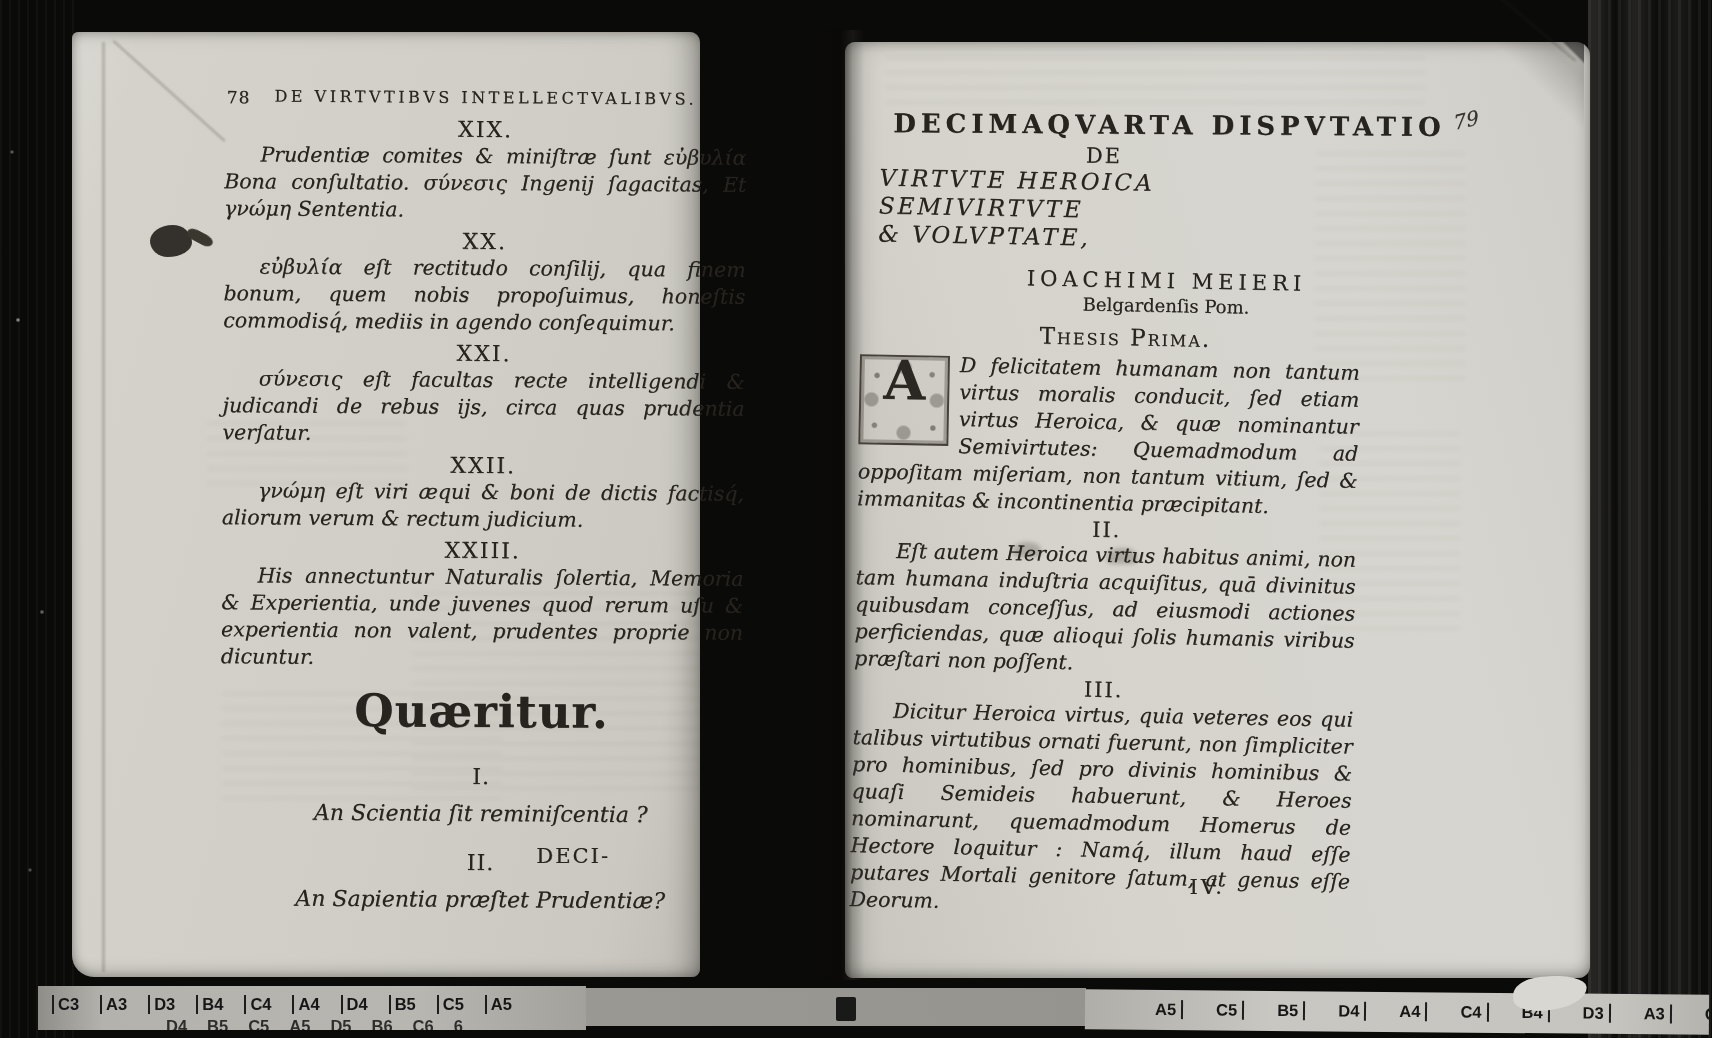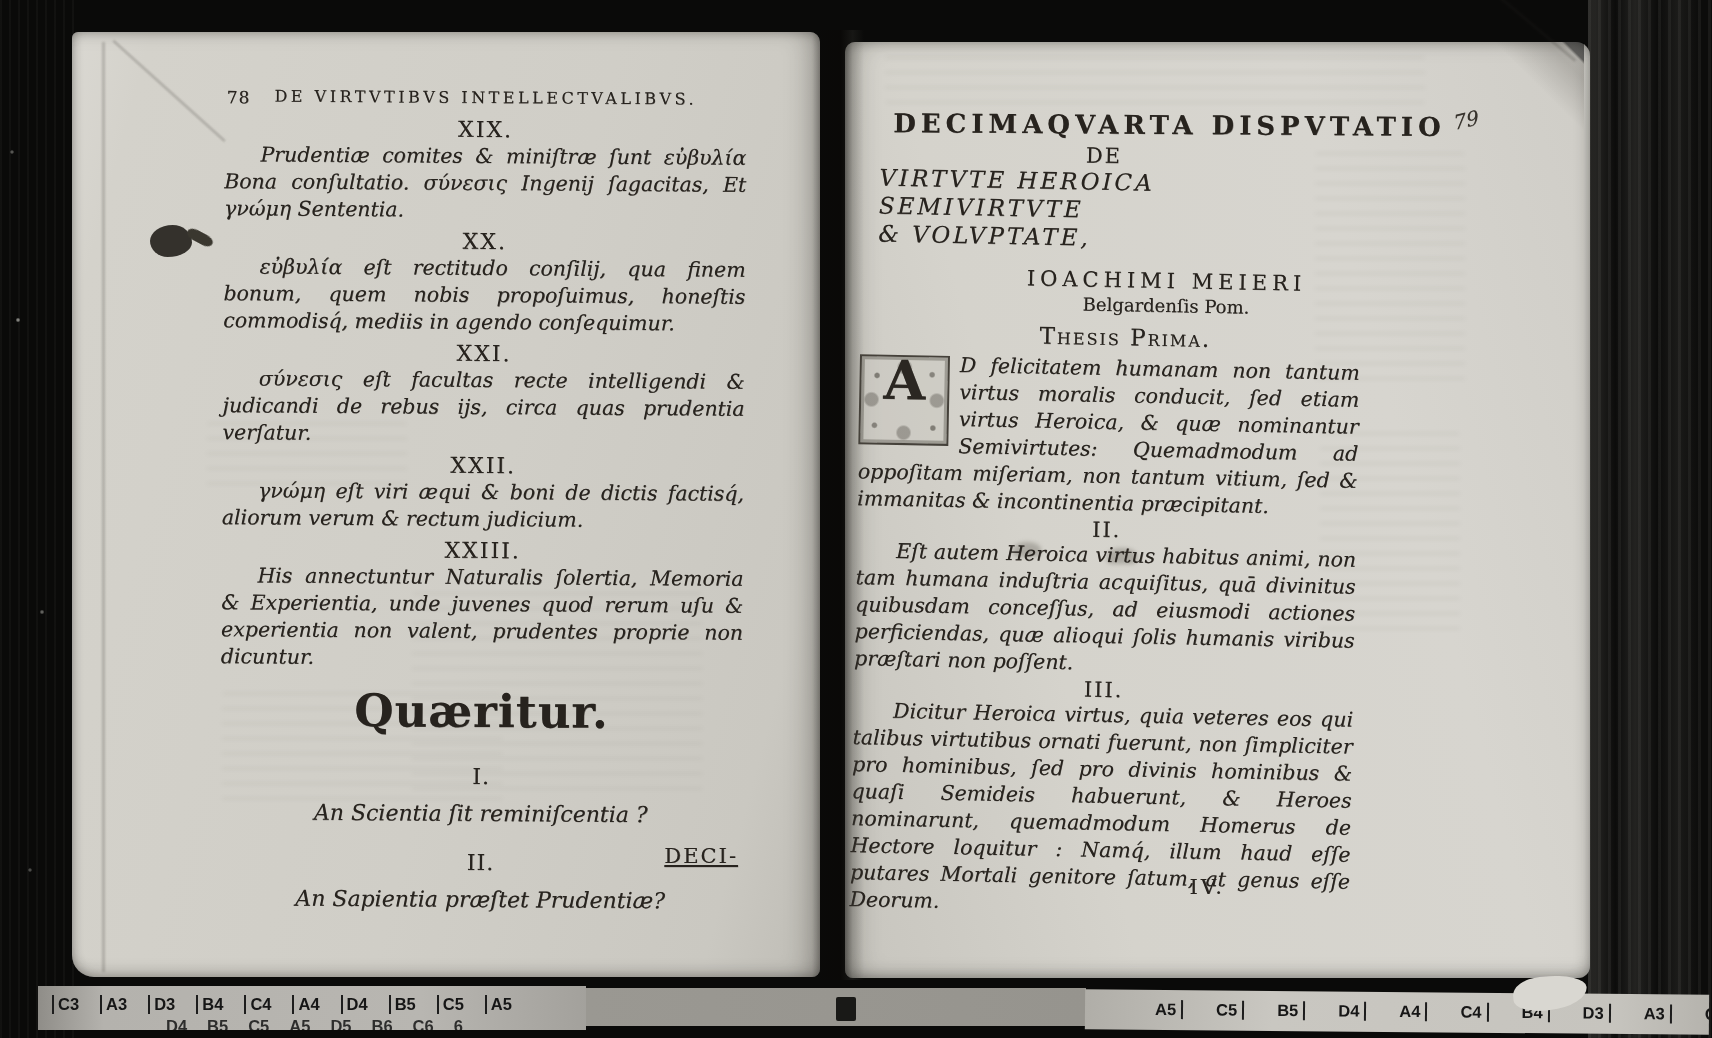--- a/index.html
+++ b/index.html
@@ -14,21 +14,21 @@
       radial-gradient(circle at 12px 152px, rgba(225,225,218,.35) 1px, transparent 2.2px),
       radial-gradient(circle at 30px 870px, rgba(225,225,218,.30) 1px, transparent 2.2px),
       repeating-linear-gradient(90deg, rgba(120,118,112,.07) 0 2px, transparent 2px 9px);}
   #right-margin{left:1588px;width:124px;background-color:#0c0c0b;
     background-image:
       repeating-linear-gradient(90deg, rgba(150,148,142,.10) 0 3px, transparent 3px 10px),
       linear-gradient(90deg, rgba(125,123,117,.22) 6%, transparent 22%,
         rgba(140,138,132,.18) 38%, transparent 56%, rgba(130,128,122,.13) 72%, transparent 90%);}
   
   .page{position:absolute;z-index:1;}
-  #left-page{left:72px;top:32px;width:748px;height:945px;
+  #left-page{left:72px;top:32px;width:628px;height:945px;
     background:linear-gradient(105deg,#dad8d2 0%,#d4d2cb 8%,#d0cec7 55%,#cac8c1 88%,#bebcb5 100%);
     border-radius:6px 10px 8px 22px;
     box-shadow:inset -18px 0 28px -12px rgba(20,18,15,.38), inset 5px 0 12px -5px rgba(20,18,15,.30),
                inset 0 -8px 16px -8px rgba(20,18,15,.28), inset 0 6px 12px -6px rgba(20,18,15,.22);}
   #right-page{left:845px;top:42px;width:745px;height:936px;
     background:linear-gradient(255deg,#cfcdc7 0%,#d7d5cf 30%,#d5d3cc 70%,#c7c5be 100%);
     border-radius:10px 14px 12px 8px;
     box-shadow:inset 16px 0 30px -12px rgba(20,18,15,.42), inset -7px 0 16px -7px rgba(20,18,15,.32),
                inset 0 -8px 16px -8px rgba(20,18,15,.30), inset 0 6px 12px -6px rgba(20,18,15,.20);}
   #gutter{position:absolute;left:812px;top:30px;width:52px;height:950px;z-index:3;
@@ -51,21 +51,21 @@
   #lp-content{left:150px;top:56px;width:522px;transform:rotate(.4deg);}
   .header-row{position:relative;text-align:center;height:24px;}
   .pagenum{position:absolute;left:2px;top:1px;font-size:17px;letter-spacing:1px;}
   .running-head{font-size:16px;letter-spacing:3.5px;}
   .sec-num{text-align:center;font-size:22px;letter-spacing:2px;margin-top:5px;height:26px;}
   .body-par{font-style:italic;font-size:20.5px;line-height:27px;text-align:justify;text-indent:36px;margin:0;}
   .quaeritur{text-align:center;font-size:45px;font-weight:bold;margin-top:13px;height:64px;letter-spacing:1px;}
   .q-num{text-align:center;font-size:22px;letter-spacing:1px;margin-top:15px;height:26px;}
   .q-text{font-style:italic;font-size:22px;text-align:center;margin-top:11px;height:30px;}
   .catchword{position:absolute;font-size:21px;letter-spacing:2px;}
-  #lp-catch{top:812px;right:82px;text-decoration:underline;}
+  #lp-catch{top:812px;right:90px;}
   #rp-catch{top:833px;left:290px;width:90px;text-align:right;letter-spacing:3px;}
   
   #rp-content{left:12px;top:68px;width:610px;transform:rotate(1.1deg);}
   .rp-title{position:relative;text-align:center;font-size:26px;font-weight:bold;letter-spacing:5px;
             height:34px;transform:rotate(-.7deg);}
   .hand-num{position:absolute;right:-4px;top:-4px;font-size:20px;font-style:italic;font-weight:normal;
             letter-spacing:0;transform:rotate(-14deg) skewX(-6deg);color:#37332d;}
   .rp-de{width:480px;text-align:center;font-size:21px;letter-spacing:2px;height:25px;margin-top:1px;}
   .rp-sub{font-style:italic;font-size:23px;letter-spacing:3px;margin-left:16px;height:28px;}
   .rp-author{text-align:center;font-size:21px;letter-spacing:5px;margin-top:15px;height:26px;}

